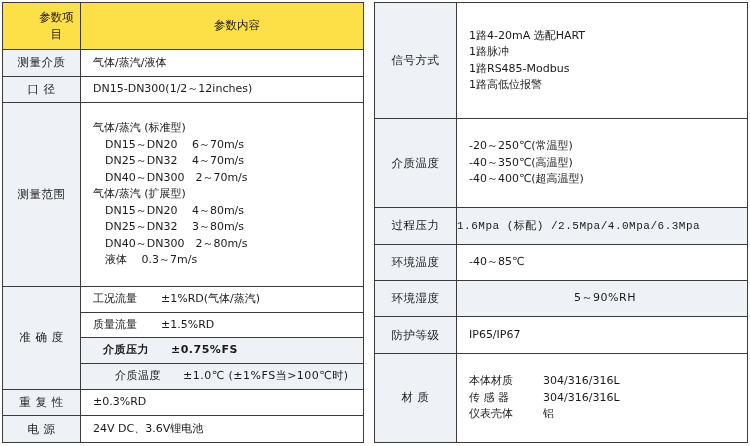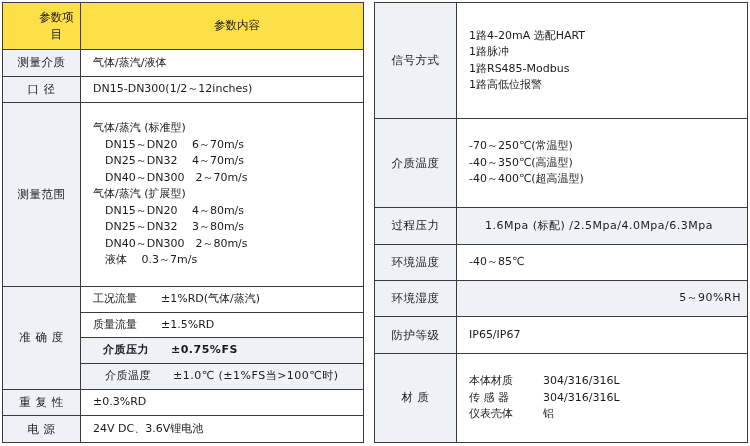--- a/index.html
+++ b/index.html
@@ -131,21 +131,21 @@
         <td class="val">
           <span class="k">质量流量</span><span class="nowrap">±1.5%RD</span>
         </td>
       </tr>
       <tr class="acc-row">
         <td class="val lbl" style="text-align:left;padding-left:22px;font-weight:bold;">
           <span class="k">介质压力</span><span class="nowrap">±0.75%FS</span>
         </td>
       </tr>
       <tr class="acc-row">
-        <td class="val lbl" style="text-align:left;padding-left:24px;margin-left:10px;">
+        <td class="val lbl" style="text-align:left;padding-left:34px;margin-left:10px;">
           <span class="k">介质温度</span><span class="nowrap">±1.0℃ (±1%FS当&gt;100℃时)</span>
         </td>
       </tr>
 
       <tr>
         <td class="lbl">重 复 性</td>
         <td class="val">±0.3%RD</td>
       </tr>
       <tr>
         <td class="lbl">电 源</td>
@@ -165,36 +165,36 @@
         <td class="val lines">
           <div>1路4-20mA 选配HART</div>
           <div>1路脉冲</div>
           <div>1路RS485-Modbus</div>
           <div>1路高低位报警</div>
         </td>
       </tr>
       <tr>
         <td class="lbl">介质温度</td>
         <td class="val lines">
-          <div>-70～250℃(常温型)</div>
+          <div>-20～250℃(常温型)</div>
           <div>-40～350℃(高温型)</div>
           <div>-40～400℃(超高温型)</div>
         </td>
       </tr>
       <tr>
         <td class="lbl">过程压力</td>
-        <td class="val lbl" style="text-align:center;padding-left:0;">1.6Mpa (标配) /2.5Mpa/4.0Mpa/6.3Mpa</td>
+        <td class="val lbl" style="text-align:left;padding-left:0;font-family:Liberation Mono, monospace;">1.6Mpa (标配) /2.5Mpa/4.0Mpa/6.3Mpa</td>
       </tr>
       <tr>
         <td class="lbl">环境温度</td>
         <td class="val">-40～85℃</td>
       </tr>
       <tr>
         <td class="lbl">环境湿度</td>
-        <td class="val lbl" style="text-align:right;padding-left:12px;">5～90%RH</td>
+        <td class="val lbl" style="text-align:center;padding-left:12px;">5～90%RH</td>
       </tr>
       <tr>
         <td class="lbl">防护等级</td>
         <td class="val">IP65/IP67</td>
       </tr>
       <tr class="mat">
         <td class="lbl">材 质</td>
         <td class="val lines">
           <div>
             <span class="k">本体材质</span><span class="sp"></span><span>304/316/316L</span>

